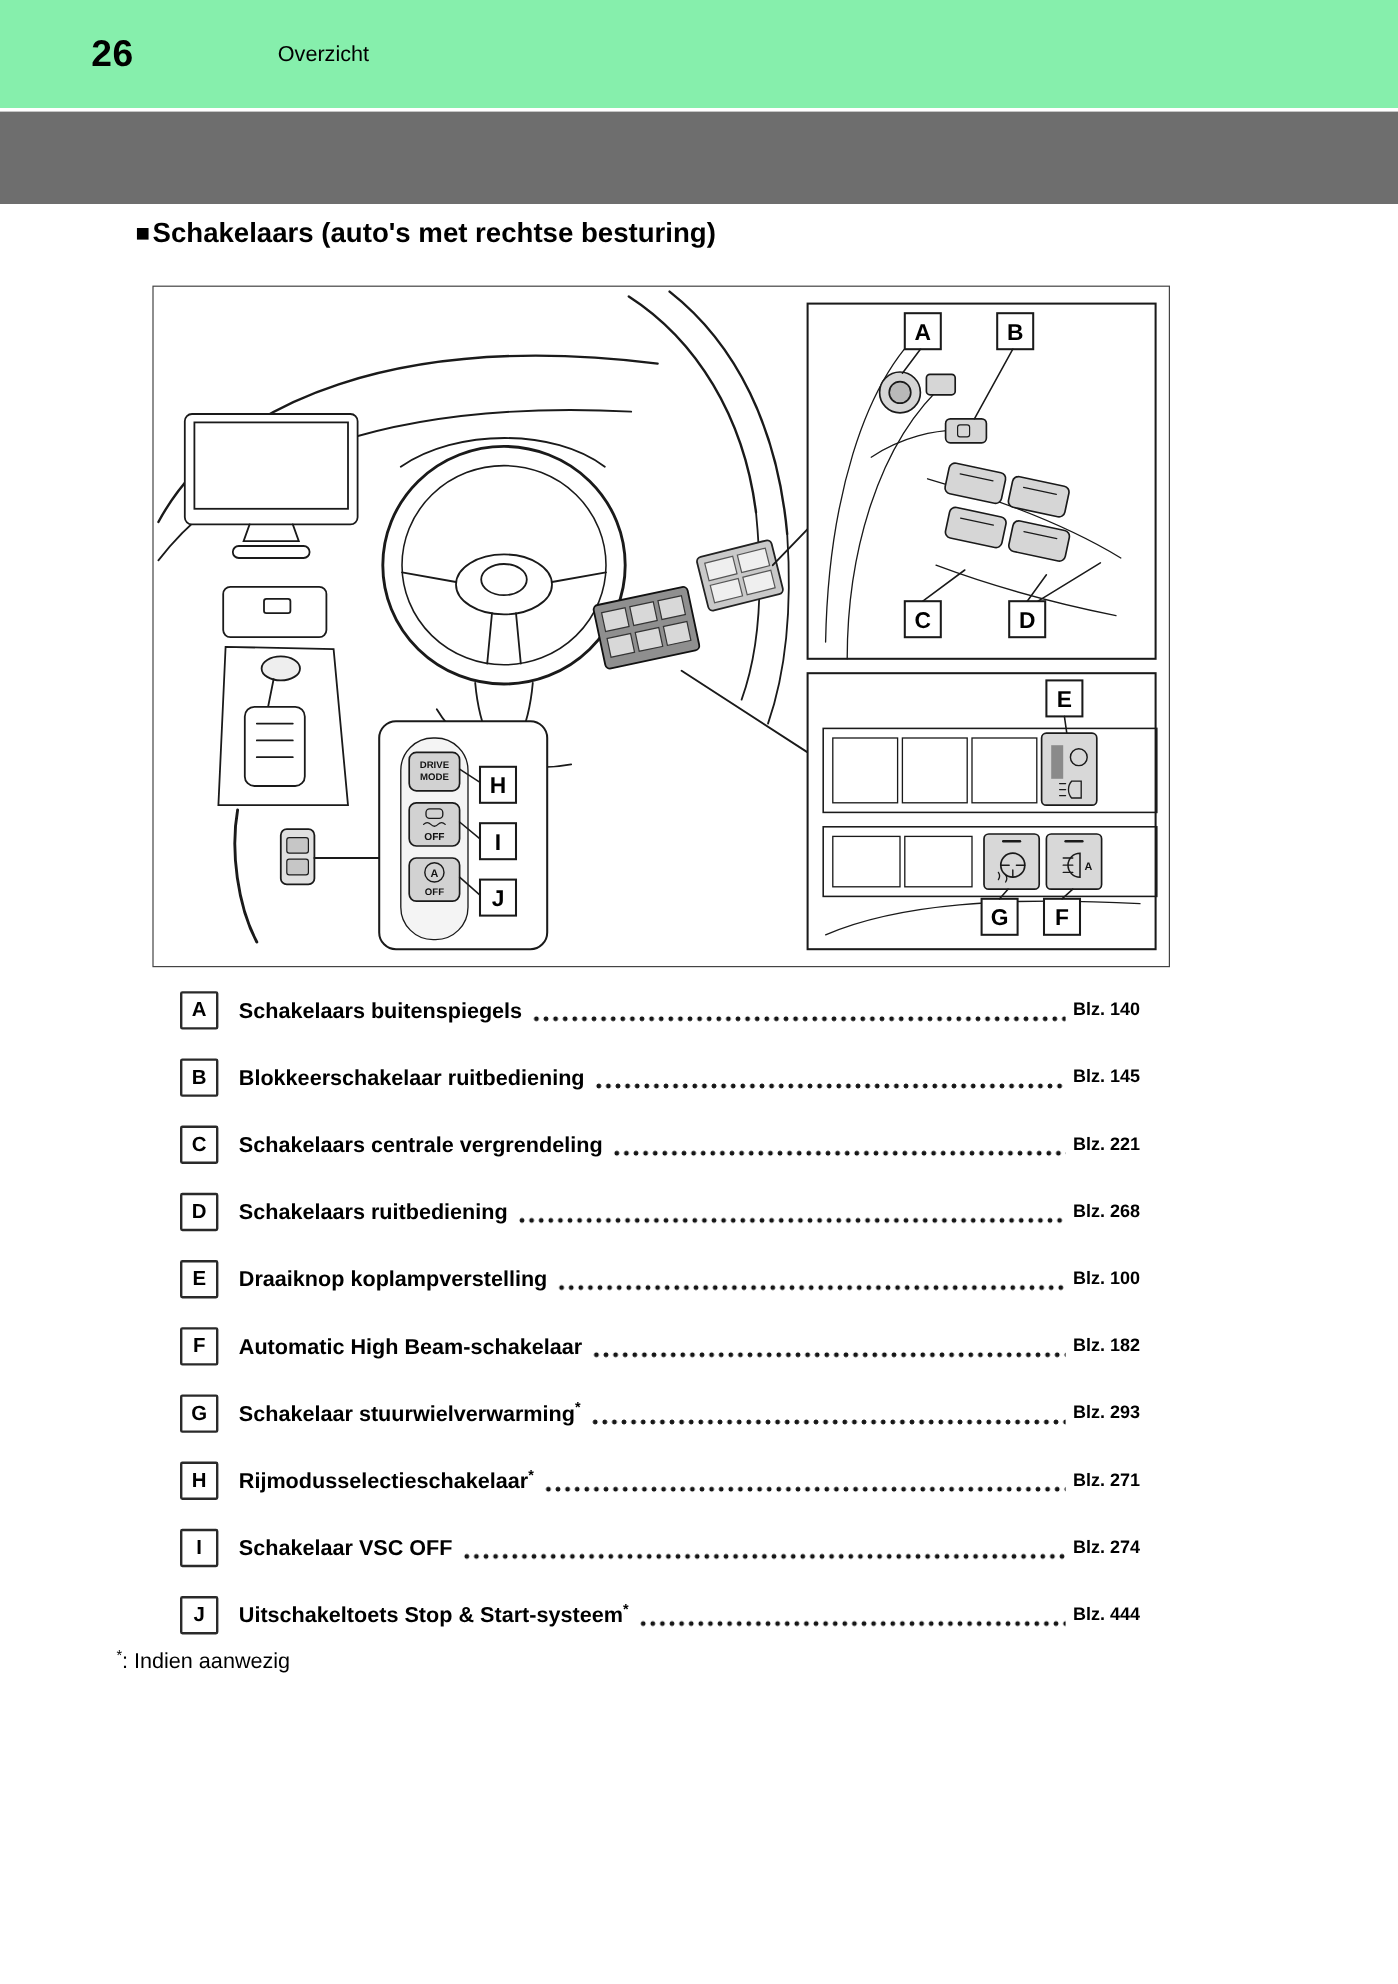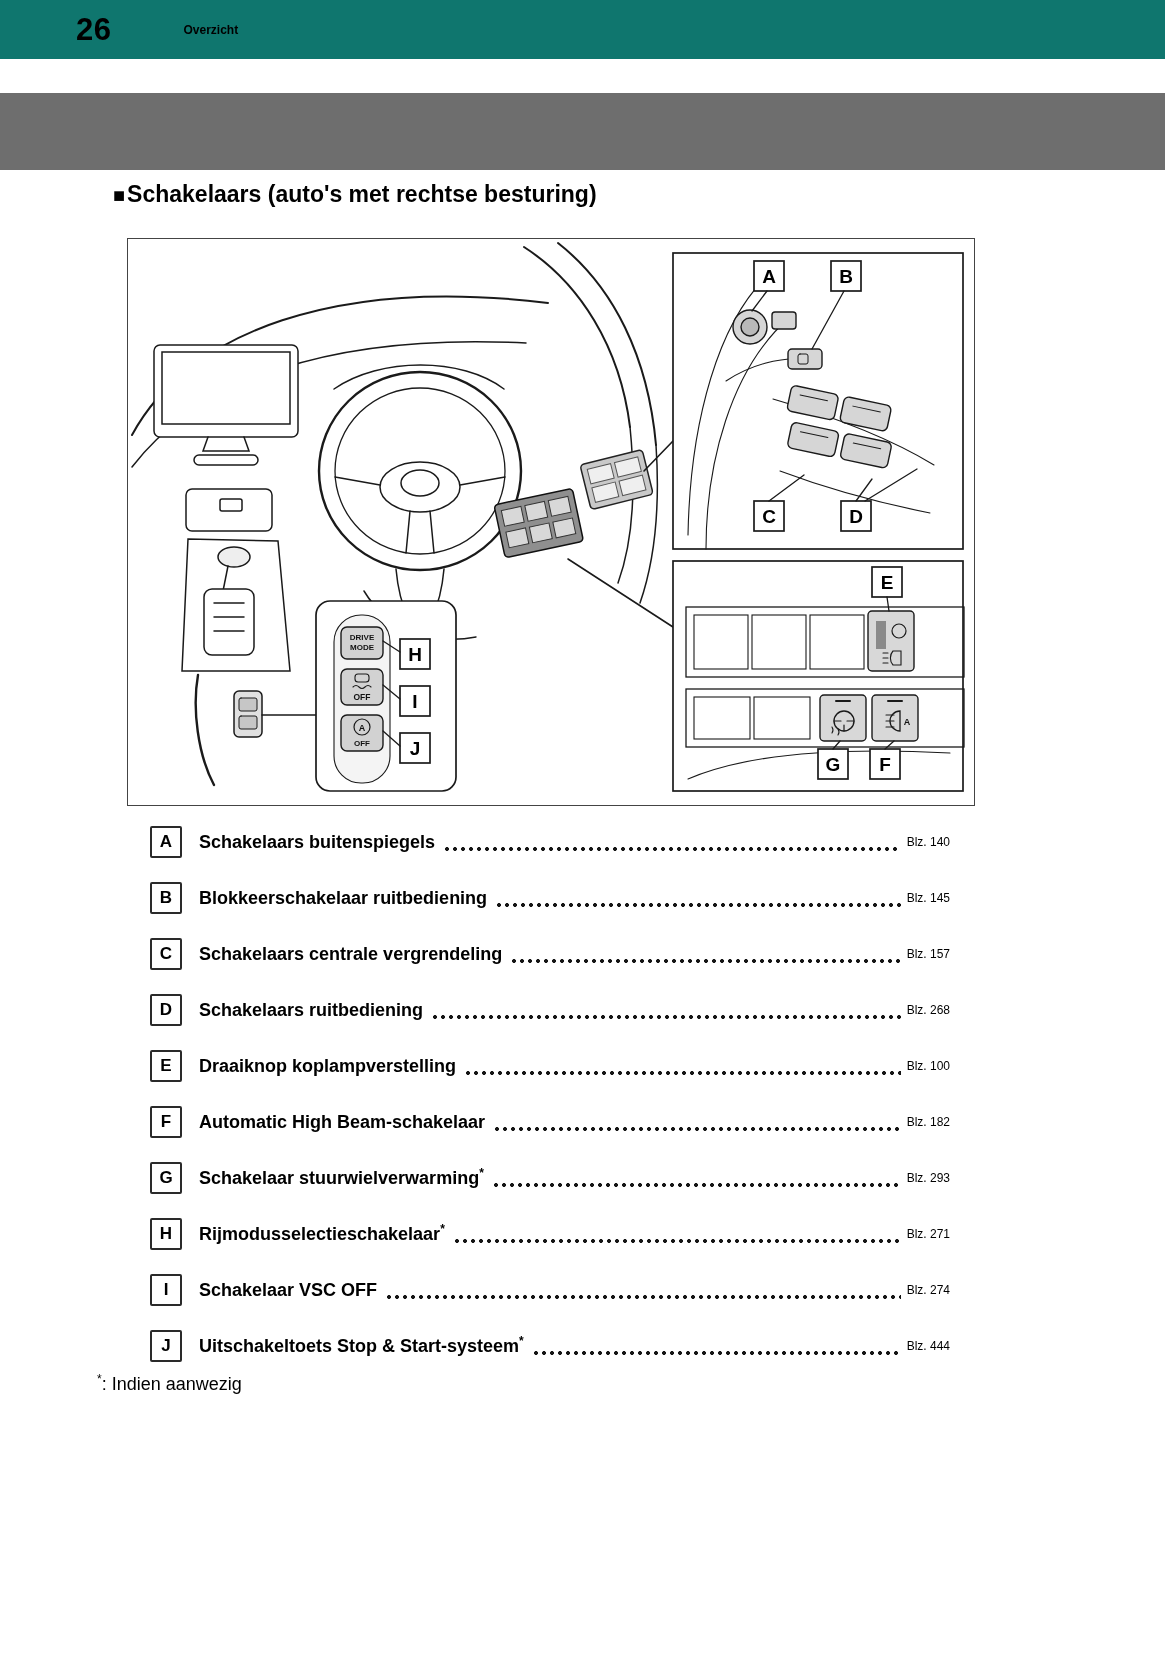--- a/index.html
+++ b/index.html
@@ -1,37 +1,37 @@
 <!DOCTYPE html>
 <html><head>
 <meta charset="utf-8">
 <style>
   html,body{margin:0;padding:0;background:#fff;}
   .page{position:relative;width:1165px;height:1653px;background:#fff;overflow:hidden;
         font-family:"Liberation Sans",sans-serif;color:#000;}
-  .topbar{position:absolute;top:0;left:0;right:0;height:59px;background:#0f766e;
+  .topbar{position:absolute;top:0;left:0;right:0;height:90px;background:#86efac;
           display:flex;align-items:center;}
   .pagenum{font-size:31px;font-weight:bold;margin-left:76px;letter-spacing:.5px;}
-  .section-title{font-size:12px;font-weight:bold;margin-left:72px;}
+  .section-title{font-size:18px;font-weight:normal;margin-left:120px;}
   .chapterband{position:absolute;top:93px;left:0;right:0;height:77px;background:#6e6e6e;}
   .heading{position:absolute;top:181px;left:113px;margin:0;font-size:23px;font-weight:bold;
            display:flex;align-items:center;}
   .heading .bullet{font-size:20px;margin-right:2px;line-height:1;}
   .diagram-box{position:absolute;top:238px;left:127px;width:846px;height:566px;border:1px solid #444;background:#fff;}
   .diagram-box svg{display:block;width:846px;height:566px;}
   .legend{position:absolute;top:826px;left:150px;width:800px;}
   .legend-row{display:flex;align-items:center;height:31px;margin-bottom:25px;}
   .keybox{flex:0 0 auto;width:28px;height:28px;border:2px solid #2a2a2a;border-radius:2px;
           display:flex;align-items:center;justify-content:center;font-size:17px;font-weight:bold;background:#fff;}
   .legend-label{font-size:18px;font-weight:bold;margin-left:17px;white-space:nowrap;}
   .legend-label sup{font-size:12px;font-weight:bold;}
   .leader{flex:1;align-self:stretch;margin:0 6px 0 8px;
           background-image:radial-gradient(circle,#151515 1.8px,transparent 2.2px);
           background-size:8px 8px;background-repeat:repeat-x;background-position:0 19px;}
-  .page-ref{font-size:12px;font-weight:normal;white-space:nowrap;}
+  .page-ref{font-size:15px;font-weight:bold;white-space:nowrap;}
   .footnote{position:absolute;top:1372px;left:97px;font-size:18px;}
   .footnote sup{font-size:12px;}
   .svg-callout{font-size:19px;font-weight:bold;fill:#000;}
   .svg-tiny{font-weight:bold;fill:#111;}
 </style>
 </head>
 <body>
 
 <div class="page">
 
@@ -266,21 +266,21 @@
       <span class="keybox">B</span>
       <span class="legend-label"><span>Blokkeerschakelaar ruitbediening</span><sup></sup></span>
       <span class="leader"></span>
       <span class="page-ref">Blz. 145</span>
     </div>
 
     <div class="legend-row">
       <span class="keybox">C</span>
       <span class="legend-label"><span>Schakelaars centrale vergrendeling</span><sup></sup></span>
       <span class="leader"></span>
-      <span class="page-ref">Blz. 157</span>
+      <span class="page-ref">Blz. 221</span>
     </div>
 
     <div class="legend-row">
       <span class="keybox">D</span>
       <span class="legend-label"><span>Schakelaars ruitbediening</span><sup></sup></span>
       <span class="leader"></span>
       <span class="page-ref">Blz. 268</span>
     </div>
 
     <div class="legend-row">

